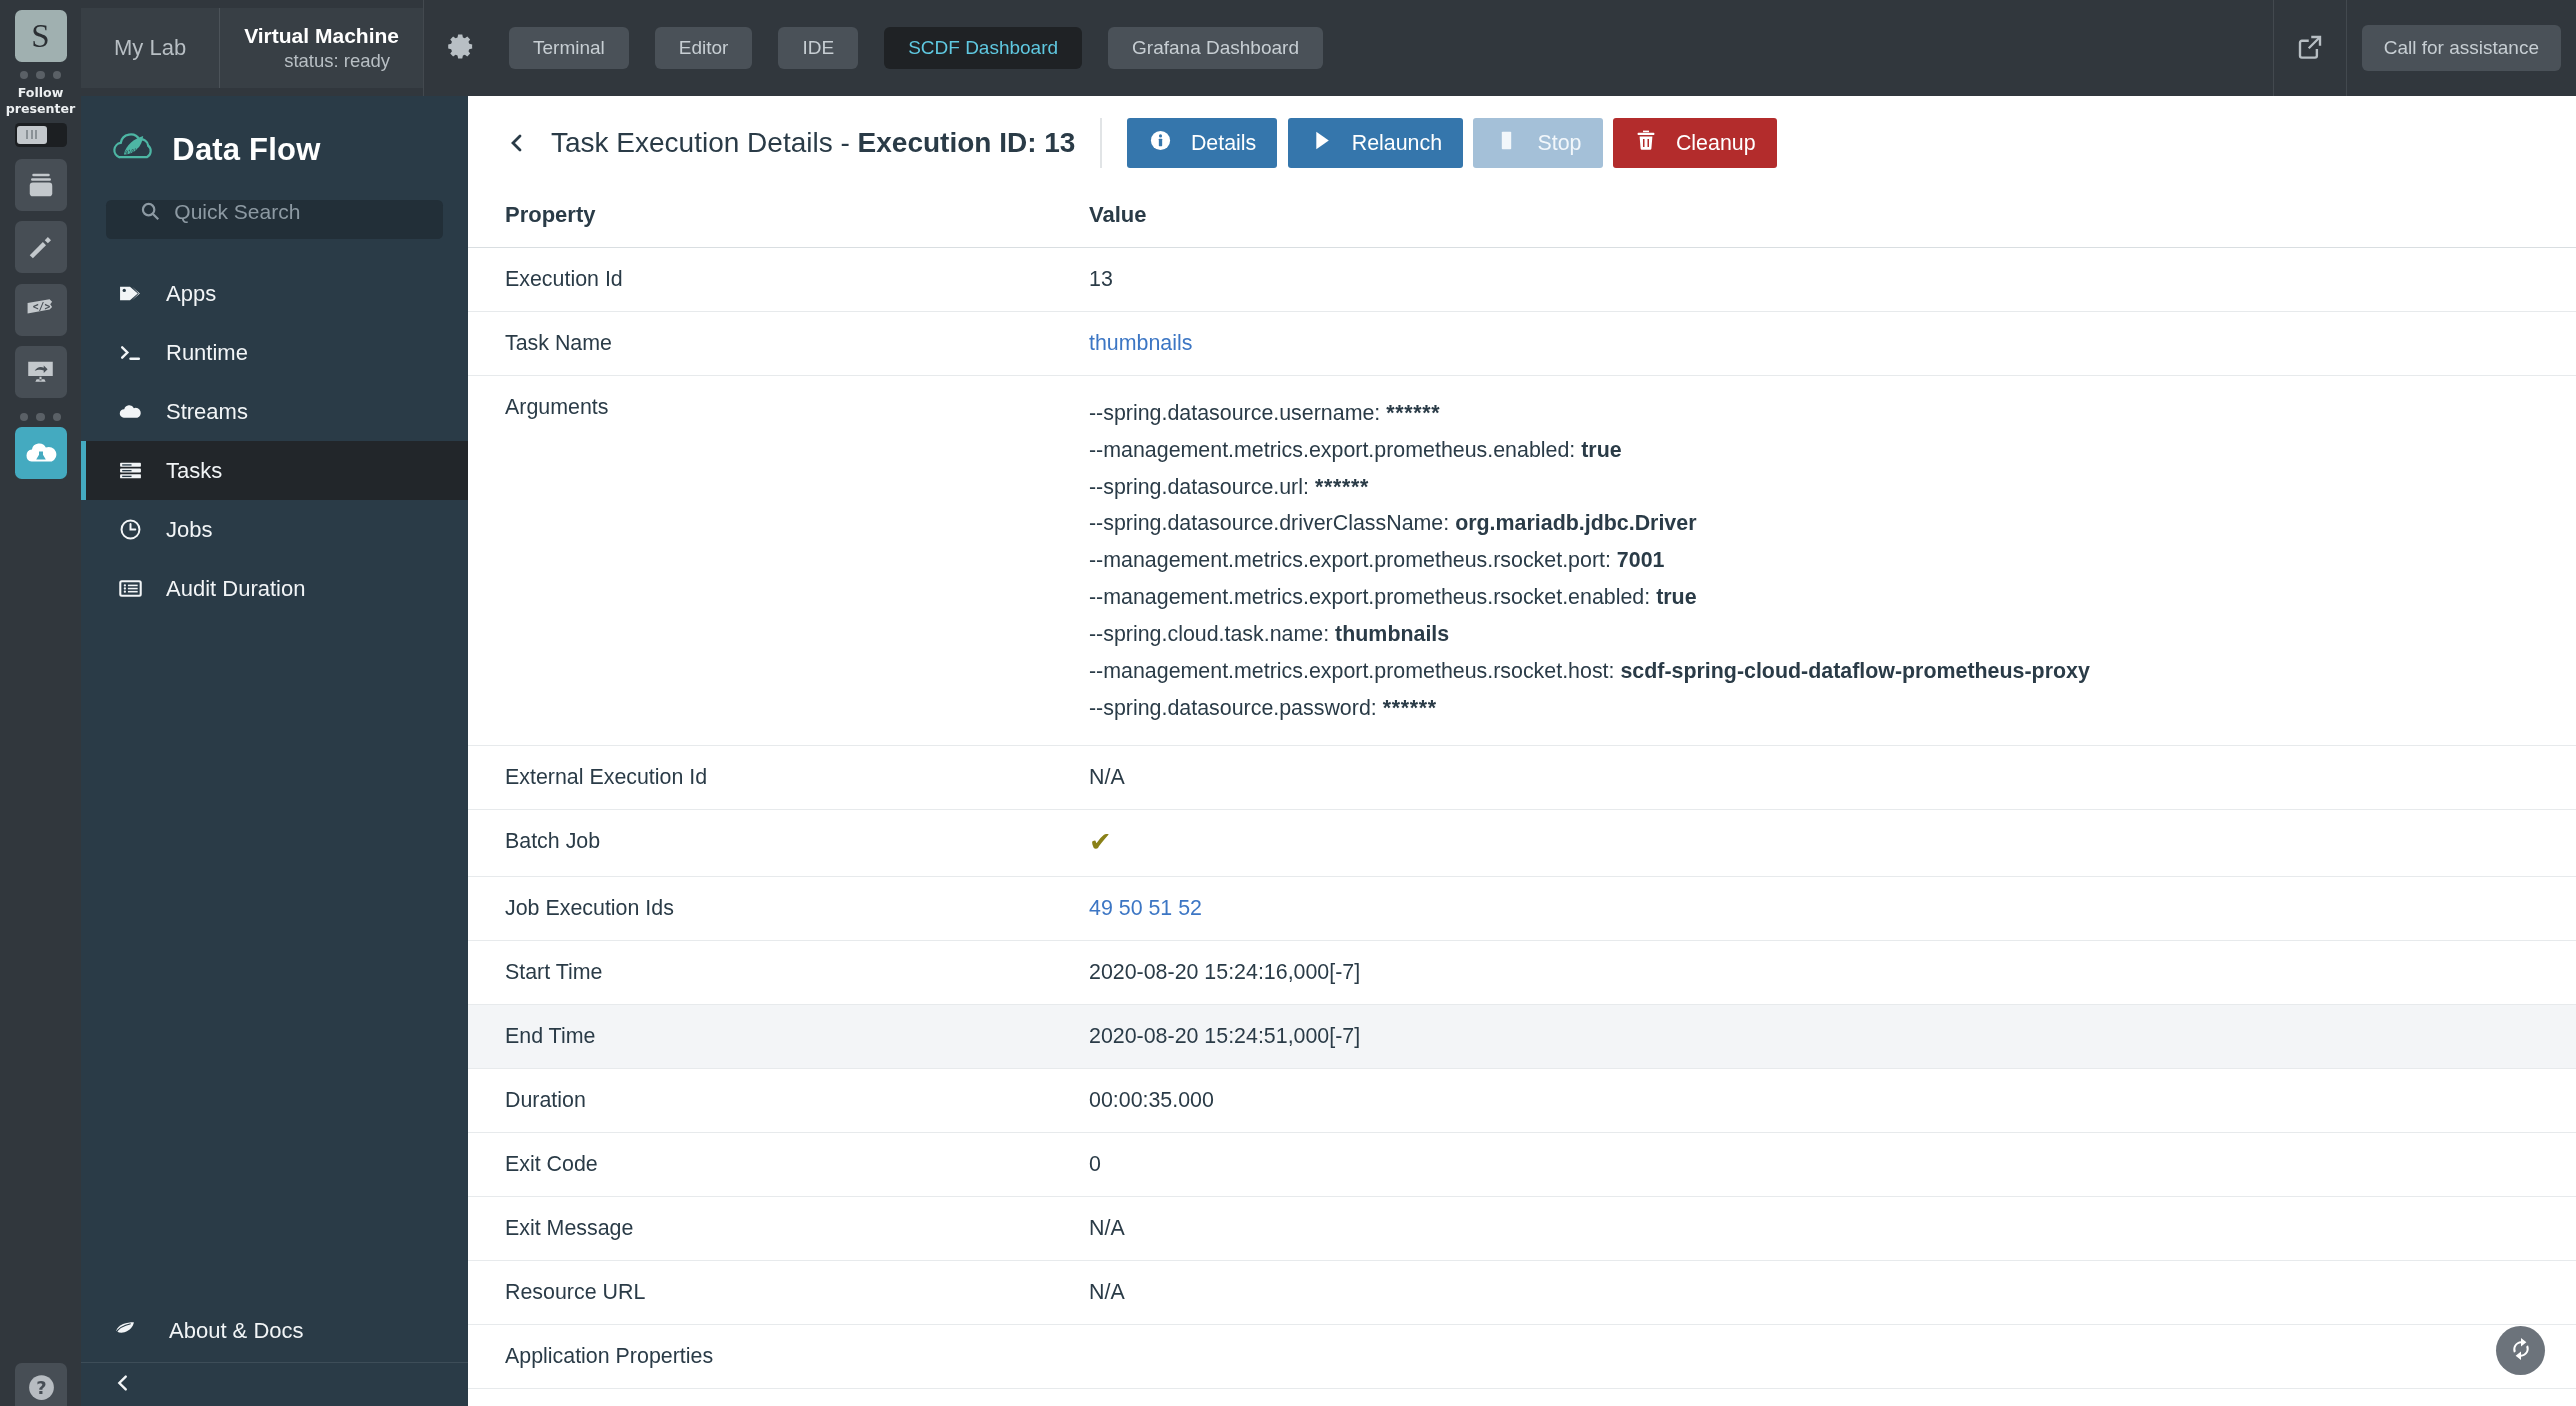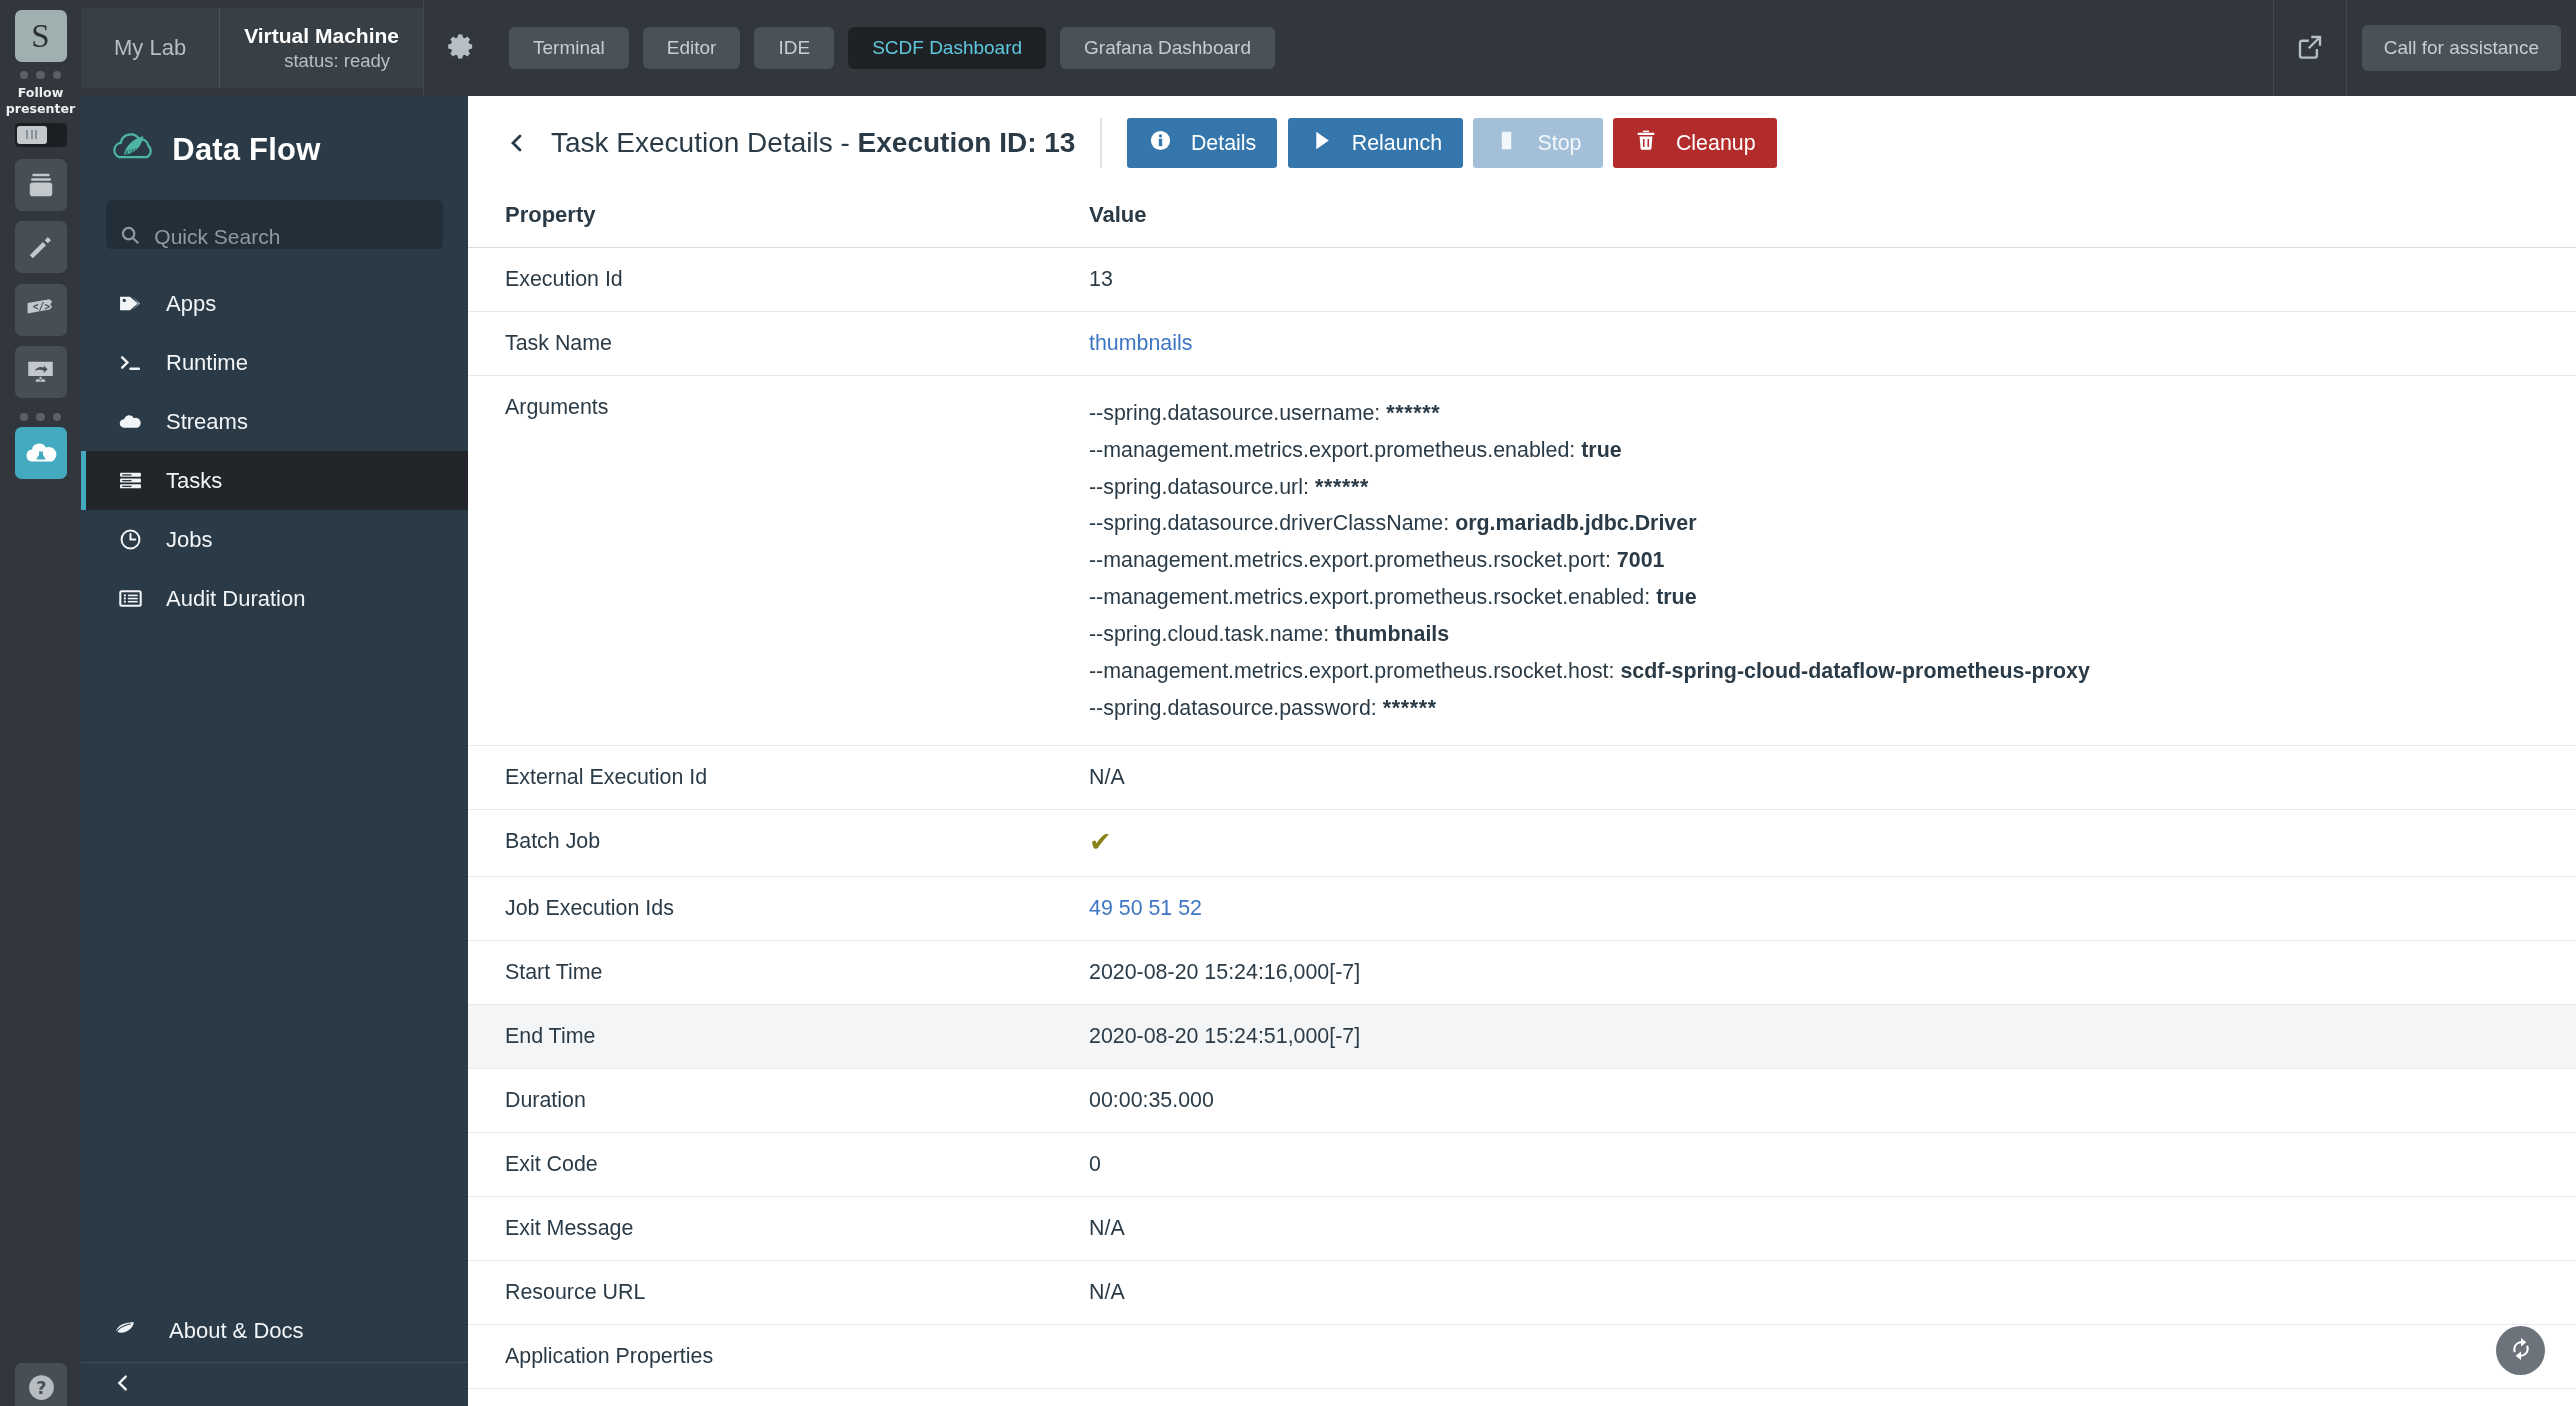--- a/index.html
+++ b/index.html
@@ -78,21 +78,21 @@
     background: #383f45; margin: 8.1px 0;
     display: flex; flex-direction: column; justify-content: center;
     padding: 0 24px 0 24px; min-width: 185px;
   }
   .tb-vm .t1 { color: #ffffff; font-size: 21px; font-weight: bold; line-height: 1.25; }
   .tb-vm .t2 { color: #b8bfc4; font-size: 18.5px; line-height: 1.3; margin-left: 40px; }
   .tb-gear {
     width: 77px; display: flex; align-items: center; justify-content: center;
     border-left: 1.5px solid #43494f;
   }
-  .tb-tabs { display: flex; align-items: center; gap: 14px; padding-left: 9px; }
+  .tb-tabs { display: flex; align-items: center; gap: 26px; padding-left: 9px; }
   .tab {
     background: #4a5158; color: #c7ced3; border-radius: 6px;
     padding: 10.4px 24px; font-size: 19px; white-space: nowrap;
   }
   .tab.active { background: #1f2225; color: #5fc8e0; }
   .tb-grow { flex: 1 1 auto; }
   .tb-ext {
     width: 74px; display: flex; align-items: center; justify-content: center;
     border-left: 1.5px solid #43494f; border-right: 1.5px solid #43494f;
   }
@@ -108,22 +108,22 @@
   
   .sidebar {
     width: 387px; flex: 0 0 387px;
     background: #2a3b47;
     display: flex; flex-direction: column;
     position: relative;
   }
   .sb-brand { display: flex; align-items: center; gap: 16.3px; padding: 30px 0 27px 31px; }
   .sb-brand .name { color: #ffffff; font-size: 31px; font-weight: bold; letter-spacing: 0.2px; }
   .sb-search {
-    margin: 0 25px 25px 25px; height: 49px; border-radius: 5.2px;
-    background: #222f38; display: flex; align-items: flex-end; gap: 13.3px; padding: 0 13px;
+    margin: 0 25px 25px 25px; height: 39px; border-radius: 5.2px;
+    background: #222f38; display: flex; align-items: flex-start; gap: 13.3px; padding: 0 33px;
   }
   .sb-search .ph { color: #8d9aa3; font-size: 21px; }
   .nav-item {
     display: flex; align-items: center; gap: 22px;
     height: 59px; padding-left: 31px;
     color: #f2f5f7; font-size: 22px;
     border-left: 5.2px solid transparent;
   }
   .nav-item .ic { width: 27px; display: flex; align-items: center; justify-content: center; }
   .nav-item.active { background: #22262a; border-left-color: #44aac0; }

